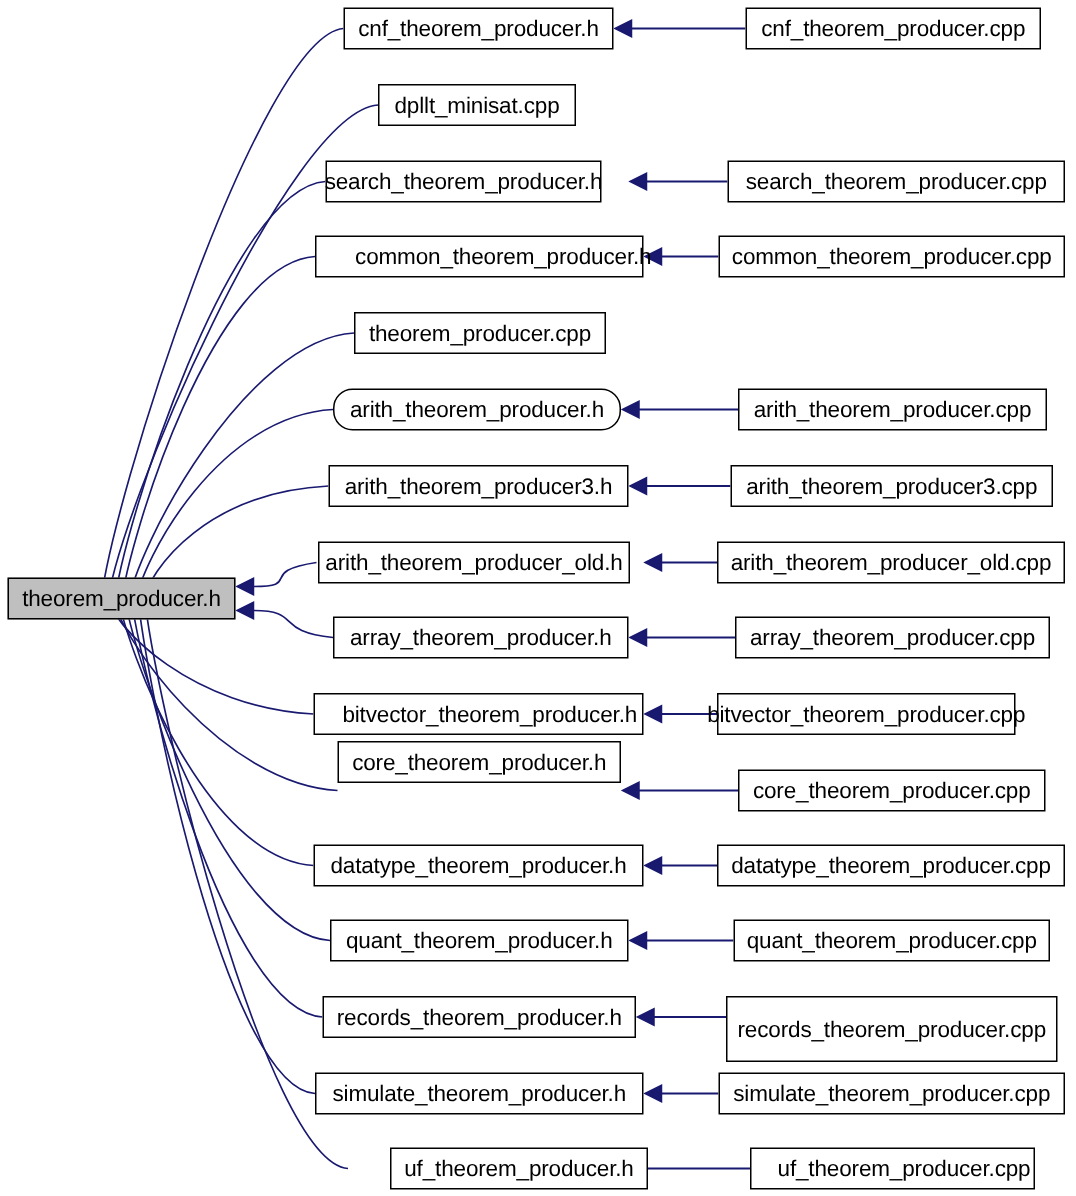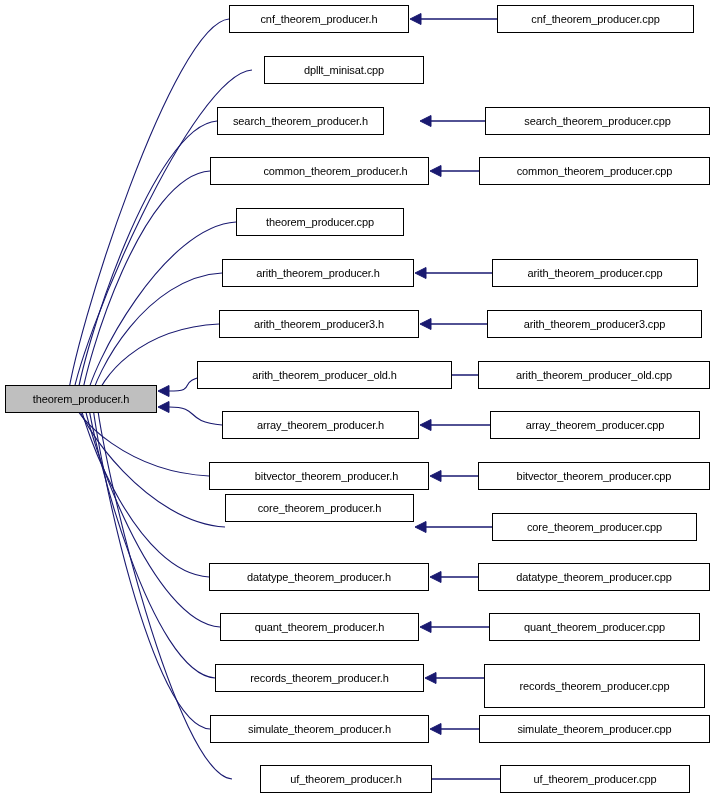--- a/index.html
+++ b/index.html
@@ -23,21 +23,21 @@
     height: 797px;
   }
   .node-box {
     position: absolute;
     box-sizing: border-box;
     border: 1px solid #000000;
     background: #ffffff;
     display: flex;
     align-items: center;
     justify-content: center;
-    font-size: 11px;
+    font-size: 15px;
     color: #000000;
     white-space: nowrap;
     letter-spacing: -0.1px;
   }
   .node-box.highlight {
     background: #bfbfbf;
     border: 1px solid #000000;
   }
   .node-label {
     line-height: 1;
@@ -107,39 +107,39 @@
       <path d="M 425 678 L 436 672.5 L 436 683.5 Z" fill="#191970" stroke="#191970" stroke-width="1"></path>
       <line x1="479" y1="729" x2="441" y2="729" stroke="#191970" stroke-width="1.3"></line>
       <path d="M 430 729 L 441 723.5 L 441 734.5 Z" fill="#191970" stroke="#191970" stroke-width="1"></path>
       <line x1="500" y1="779" x2="416" y2="779" stroke="#191970" stroke-width="1.3"></line>
       <path d="M 405 779 L 416 773.5 L 416 784.5 Z" fill="#191970" stroke="#191970" stroke-width="1"></path>
     </svg>
   <div id="nodes-layer">
       <div class="node-box" style="left: 229px; top: 5px; width: 180px; height: 28px;">
         <span class="node-label">cnf_theorem_producer.h</span>
       </div>
-      <div class="node-box" style="left: 264px; top: 56px; width: 160px; height: 28px;">
+      <div class="node-box" style="left: 252px; top: 56px; width: 132px; height: 28px;">
         <span class="node-label">dpllt_minisat.cpp</span>
       </div>
-      <div class="node-box" style="left: 217px; top: 107px; width: 167px; height: 28px;">
+      <div class="node-box" style="left: 217px; top: 107px; width: 184px; height: 28px;">
         <span class="node-label">search_theorem_producer.h</span>
       </div>
       <div class="node-box" style="left: 210px; top: 157px; width: 219px; height: 28px; padding-left: 32px;">
         <span class="node-label">common_theorem_producer.h</span>
       </div>
       <div class="node-box" style="left: 236px; top: 208px; width: 168px; height: 28px;">
         <span class="node-label">theorem_producer.cpp</span>
       </div>
-      <div class="node-box" style="left: 222px; top: 259px; width: 192px; height: 28px;">
+      <div class="node-box" style="left: 222px; top: 259px; width: 192px; height: 28px; border-radius: 13px;">
         <span class="node-label">arith_theorem_producer.h</span>
       </div>
       <div class="node-box" style="left: 219px; top: 310px; width: 200px; height: 28px;">
         <span class="node-label">arith_theorem_producer3.h</span>
       </div>
-      <div class="node-box" style="left: 197px; top: 361px; width: 255px; height: 28px;">
+      <div class="node-box" style="left: 212px; top: 361px; width: 208px; height: 28px;">
         <span class="node-label">arith_theorem_producer_old.h</span>
       </div>
       <div class="node-box" style="left: 222px; top: 411px; width: 197px; height: 28px;">
         <span class="node-label">array_theorem_producer.h</span>
       </div>
       <div class="node-box" style="left: 209px; top: 462px; width: 220px; height: 28px; padding-left: 15px;">
         <span class="node-label">bitvector_theorem_producer.h</span>
       </div>
       <div class="node-box" style="left: 225px; top: 494px; width: 189px; height: 28px;">
         <span class="node-label">core_theorem_producer.h</span>
@@ -173,38 +173,38 @@
       </div>
       <div class="node-box" style="left: 487px; top: 310px; width: 215px; height: 28px;">
         <span class="node-label">arith_theorem_producer3.cpp</span>
       </div>
       <div class="node-box" style="left: 478px; top: 361px; width: 232px; height: 28px;">
         <span class="node-label">arith_theorem_producer_old.cpp</span>
       </div>
       <div class="node-box" style="left: 490px; top: 411px; width: 210px; height: 28px;">
         <span class="node-label">array_theorem_producer.cpp</span>
       </div>
-      <div class="node-box" style="left: 478px; top: 462px; width: 232px; height: 28px;">
+      <div class="node-box" style="left: 478px; top: 462px; width: 199px; height: 28px;">
         <span class="node-label">bitvector_theorem_producer.cpp</span>
       </div>
       <div class="node-box" style="left: 492px; top: 513px; width: 205px; height: 28px;">
         <span class="node-label">core_theorem_producer.cpp</span>
       </div>
       <div class="node-box" style="left: 478px; top: 563px; width: 232px; height: 28px;">
         <span class="node-label">datatype_theorem_producer.cpp</span>
       </div>
       <div class="node-box" style="left: 489px; top: 613px; width: 211px; height: 28px;">
         <span class="node-label">quant_theorem_producer.cpp</span>
       </div>
       <div class="node-box" style="left: 484px; top: 664px; width: 221px; height: 44px;">
         <span class="node-label">records_theorem_producer.cpp</span>
       </div>
       <div class="node-box" style="left: 479px; top: 715px; width: 231px; height: 28px;">
         <span class="node-label">simulate_theorem_producer.cpp</span>
       </div>
-      <div class="node-box" style="left: 500px; top: 765px; width: 190px; height: 28px;">
+      <div class="node-box" style="left: 500px; top: 765px; width: 190px; height: 28px; justify-content: flex-end;">
         <span class="node-label">uf_theorem_producer.cpp</span>
       </div>
       <div class="node-box highlight" style="left: 5px; top: 385px; width: 152px; height: 28px;">
         <span class="node-label">theorem_producer.h</span>
       </div>
     </div>
 </div>
 
 </body></html>

